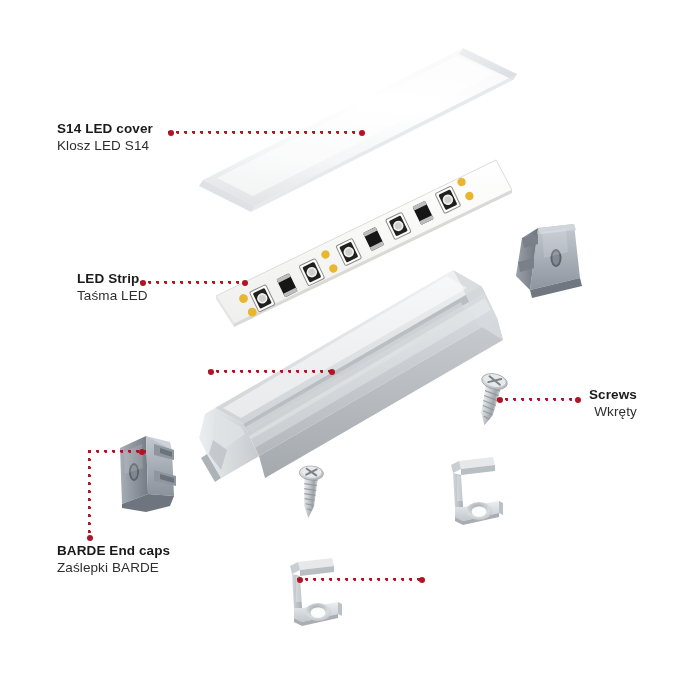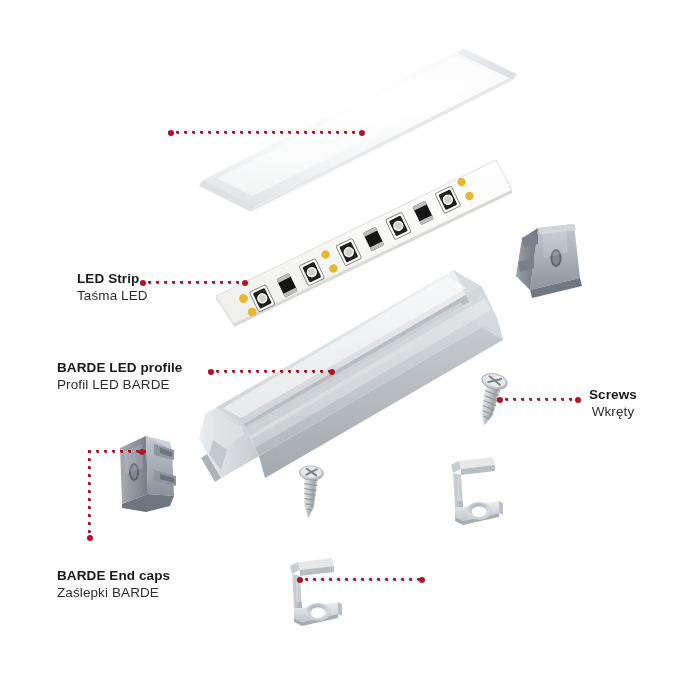--- a/index.html
+++ b/index.html
@@ -15,21 +15,21 @@
   
   .label{position:absolute;white-space:nowrap;}
   .label .en{
     font-size:13.5px;font-weight:bold;color:#1a1a1a;
     letter-spacing:.1px;line-height:17px;
   }
   .label .pl{
     font-size:13.5px;font-weight:normal;color:#2e2e2e;
     letter-spacing:.1px;line-height:18px;
   }
-  .label.right{text-align:center;}
+  .label.right{text-align:right;}
 
   
   .leader{position:absolute;}
   .leader .seg{
     position:absolute;
     background-image:radial-gradient(circle at 1.6px 1.6px,#b01525 1.5px,rgba(0,0,0,0) 1.7px);
     background-repeat:repeat-x;
     background-size:8px 3.4px;
     height:3.4px;
   }
@@ -404,35 +404,35 @@
     <div class="dotcap" style="left:-1px;top:85px;"></div>
     <div class="dotcap" style="left:51px;top:-1px;"></div>
   </div>
 
   <div class="leader" style="left:297px;top:578px;width:130px;height:8px;">
     <div class="seg" style="left:0;top:0;width:128px;"></div>
     <div class="dotcap" style="left:0;top:-1px;"></div>
     <div class="dotcap" style="left:122px;top:-1px;"></div>
   </div>
 
+  <div class="label" style="left:57px;top:120px;">
+    <div class="en">S14 LED cover</div>
+    <div class="pl">Klosz LED S14</div>
+  </div>
 
   <div class="label" style="left:57px;top:270px;margin-left:20px;">
     <div class="en">LED Strip</div>
     <div class="pl">Taśma LED</div>
   </div>
 
-  <div class="label" style="left:57px;top:359px;">
-    <div class="en">BARDE LED profile</div>
-    <div class="pl">Profil LED BARDE</div>
-  </div>
 
   <div class="label right" style="left:589px;top:386px;">
     <div class="en">Screws</div>
     <div class="pl">Wkręty</div>
   </div>
 
-  <div class="label" style="left:57px;top:567px;">
+  <div class="label" style="left:57px;top:542px;">
     <div class="en">BARDE End caps</div>
     <div class="pl">Zaślepki BARDE</div>
   </div>
 
 
 </div>
 
 </body></html>

